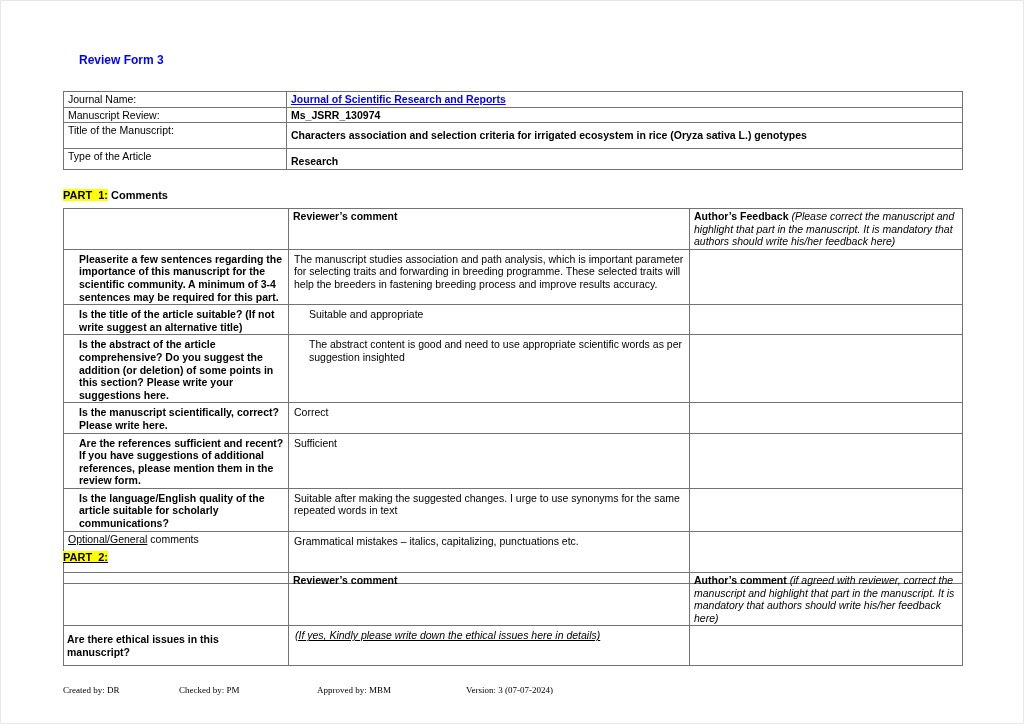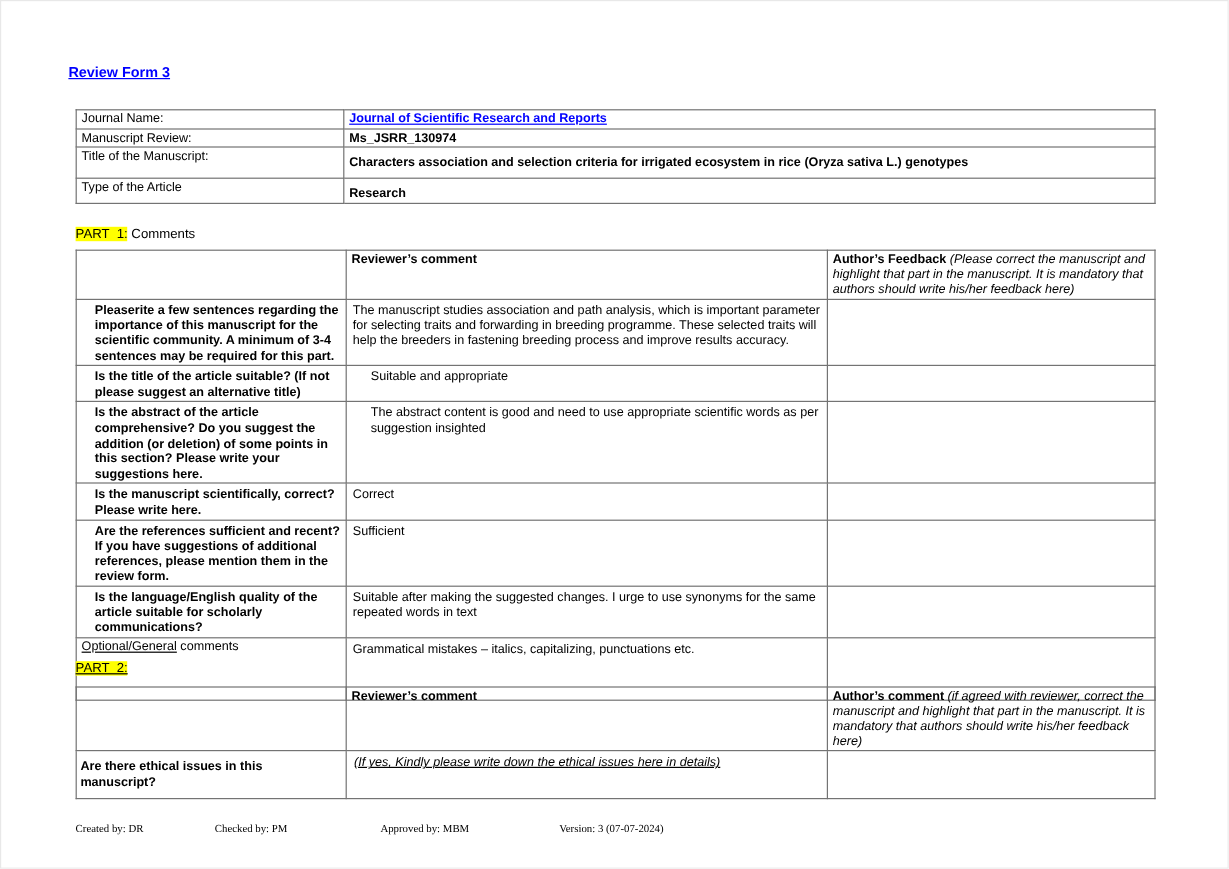--- a/index.html
+++ b/index.html
@@ -3,32 +3,32 @@
 <meta charset="utf-8">
 <style>
   * { box-sizing: border-box; }
   html,body { margin:0; padding:0; background:#ffffff; }
   .page {
     position:relative; width:1024px; height:724px; background:#ffffff;
     font-family:"Liberation Sans","DejaVu Sans",sans-serif; color:#000;
     border:1px solid #e8e8e8; overflow:hidden;
   }
   .doc-title {
-    position:absolute; left:56px; top:52px;
-    font-size:12px; font-weight:bold; color:#0000ff; text-decoration:underline;
+    position:absolute; left:78px; top:52px;
+    font-size:12px; font-weight:bold; color:#0000ff; 
   }
   table { border-collapse:collapse; table-layout:fixed; position:absolute; }
   td {
     border:1px solid #737373; font-size:10.5px; line-height:1.2;
     vertical-align:top; padding:1px 4px; overflow:hidden;
   }
   .meta-table  { left:62px; top:90px;  width:900px; }
   .review-table{ left:62px; top:207px; width:900px; }
   .ethics-table{ left:62px; top:571px; width:900px; }
-  .part-heading { position:absolute; font-size:11px; font-weight:normal; }
+  .part-heading { position:absolute; font-size:11px; font-weight:bold; }
   .p1 { left:62px; top:188px; }
   .p2 { left:62px; top:550px; }
   .hl { background:#ffff00; white-space:pre; }
   .pre { white-space:pre; }
   .b { font-weight:bold; }
   .i { font-style:italic; }
   .u { text-decoration:underline; }
   .link { color:#0000ff; font-weight:bold; text-decoration:underline; cursor:pointer; }
   .q { font-weight:bold; padding-left:15px; padding-top:3px; }
   .cmt { padding-left:5px; padding-top:3px; }
@@ -85,21 +85,21 @@
       <td></td>
       <td class="b">Reviewer’s comment</td>
       <td><span class="b">Author’s Feedback</span><span class="i"> (Please correct the manuscript and highlight that part in the manuscript. It is mandatory that authors should write his/her feedback here)</span></td>
     </tr>
     <tr style="height:55px">
       <td class="q">Pleaserite a few sentences regarding the importance of this manuscript for the scientific community. A minimum of 3-4 sentences may be required for this part.</td>
       <td class="cmt">The manuscript studies association and path analysis, which is important parameter for selecting traits and forwarding in breeding programme. These selected traits will help the breeders in fastening breeding process and improve results accuracy.</td>
       <td></td>
     </tr>
     <tr style="height:30px">
-      <td class="q">Is the title of the article suitable? (If not please suggest an alternative title)</td>
+      <td class="q">Is the title of the article suitable? (If not write suggest an alternative title)</td>
       <td class="cmt indent">Suitable and appropriate</td>
       <td></td>
     </tr>
     <tr style="height:55px">
       <td class="q">Is the abstract of the article comprehensive? Do you suggest the addition (or deletion) of some points in this section? Please write your suggestions here.</td>
       <td class="cmt indent">The abstract content is good and need to use appropriate scientific words as per suggestion insighted</td>
       <td></td>
     </tr>
     <tr style="height:30px">
       <td class="q">Is the manuscript scientifically, correct? Please write here.</td>

